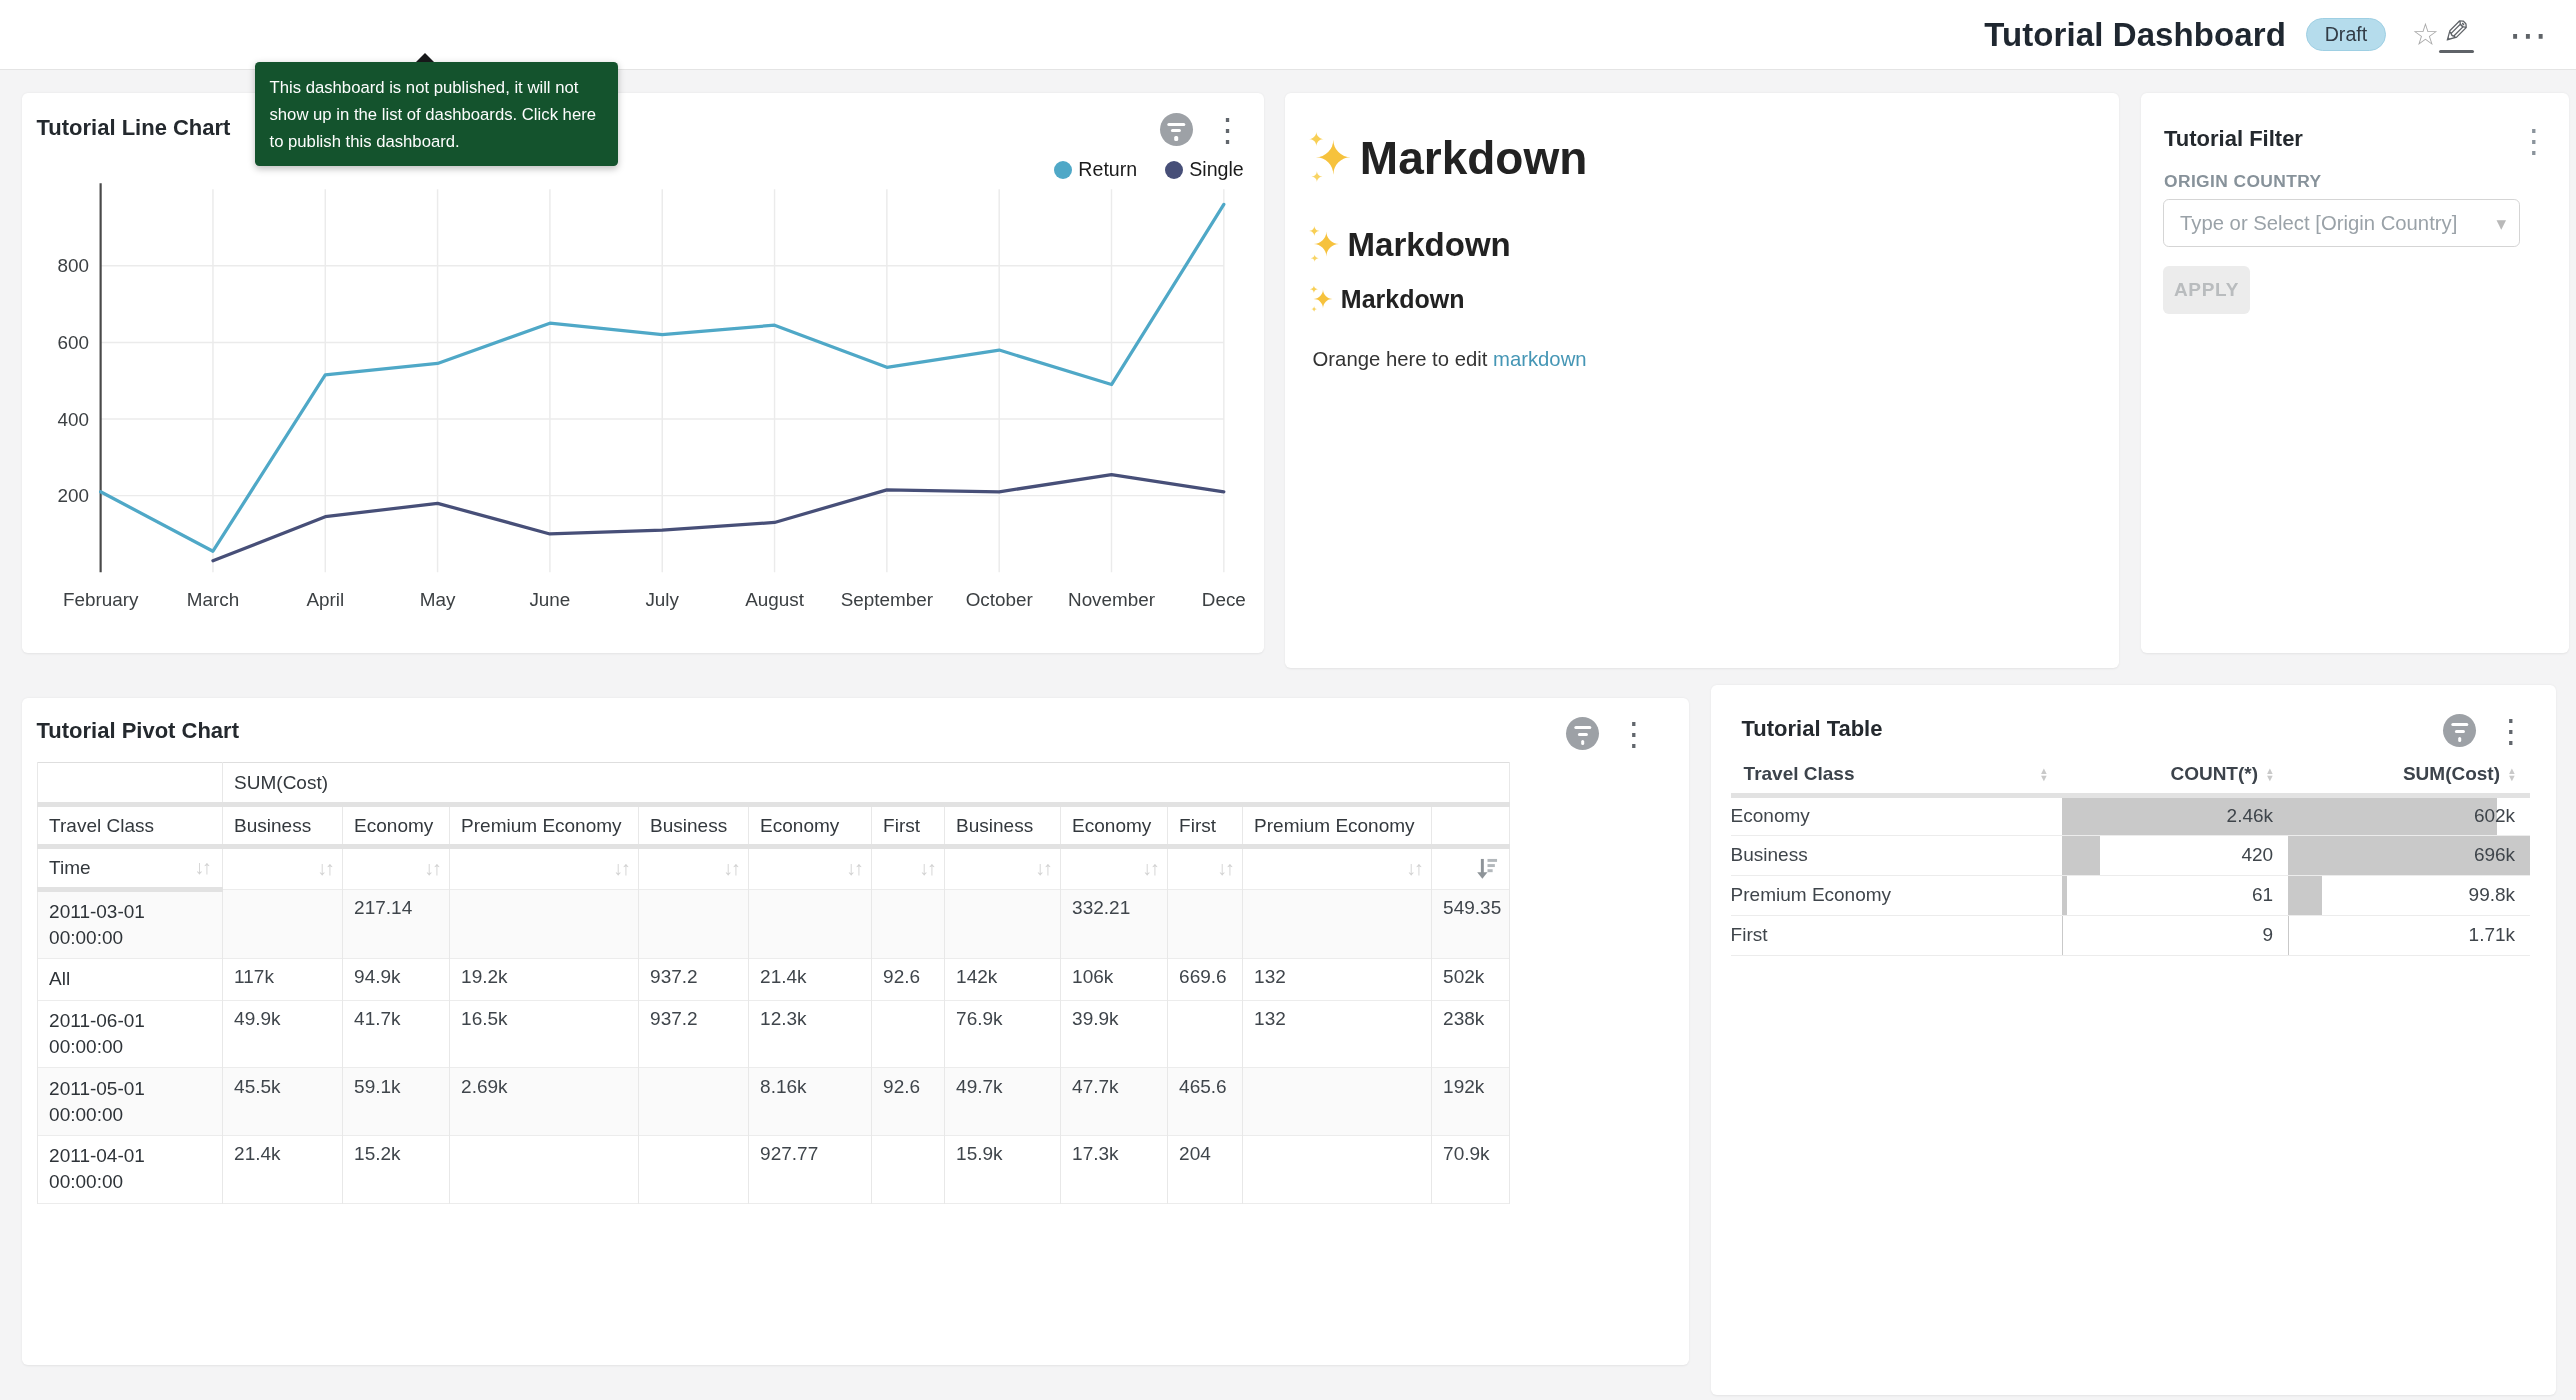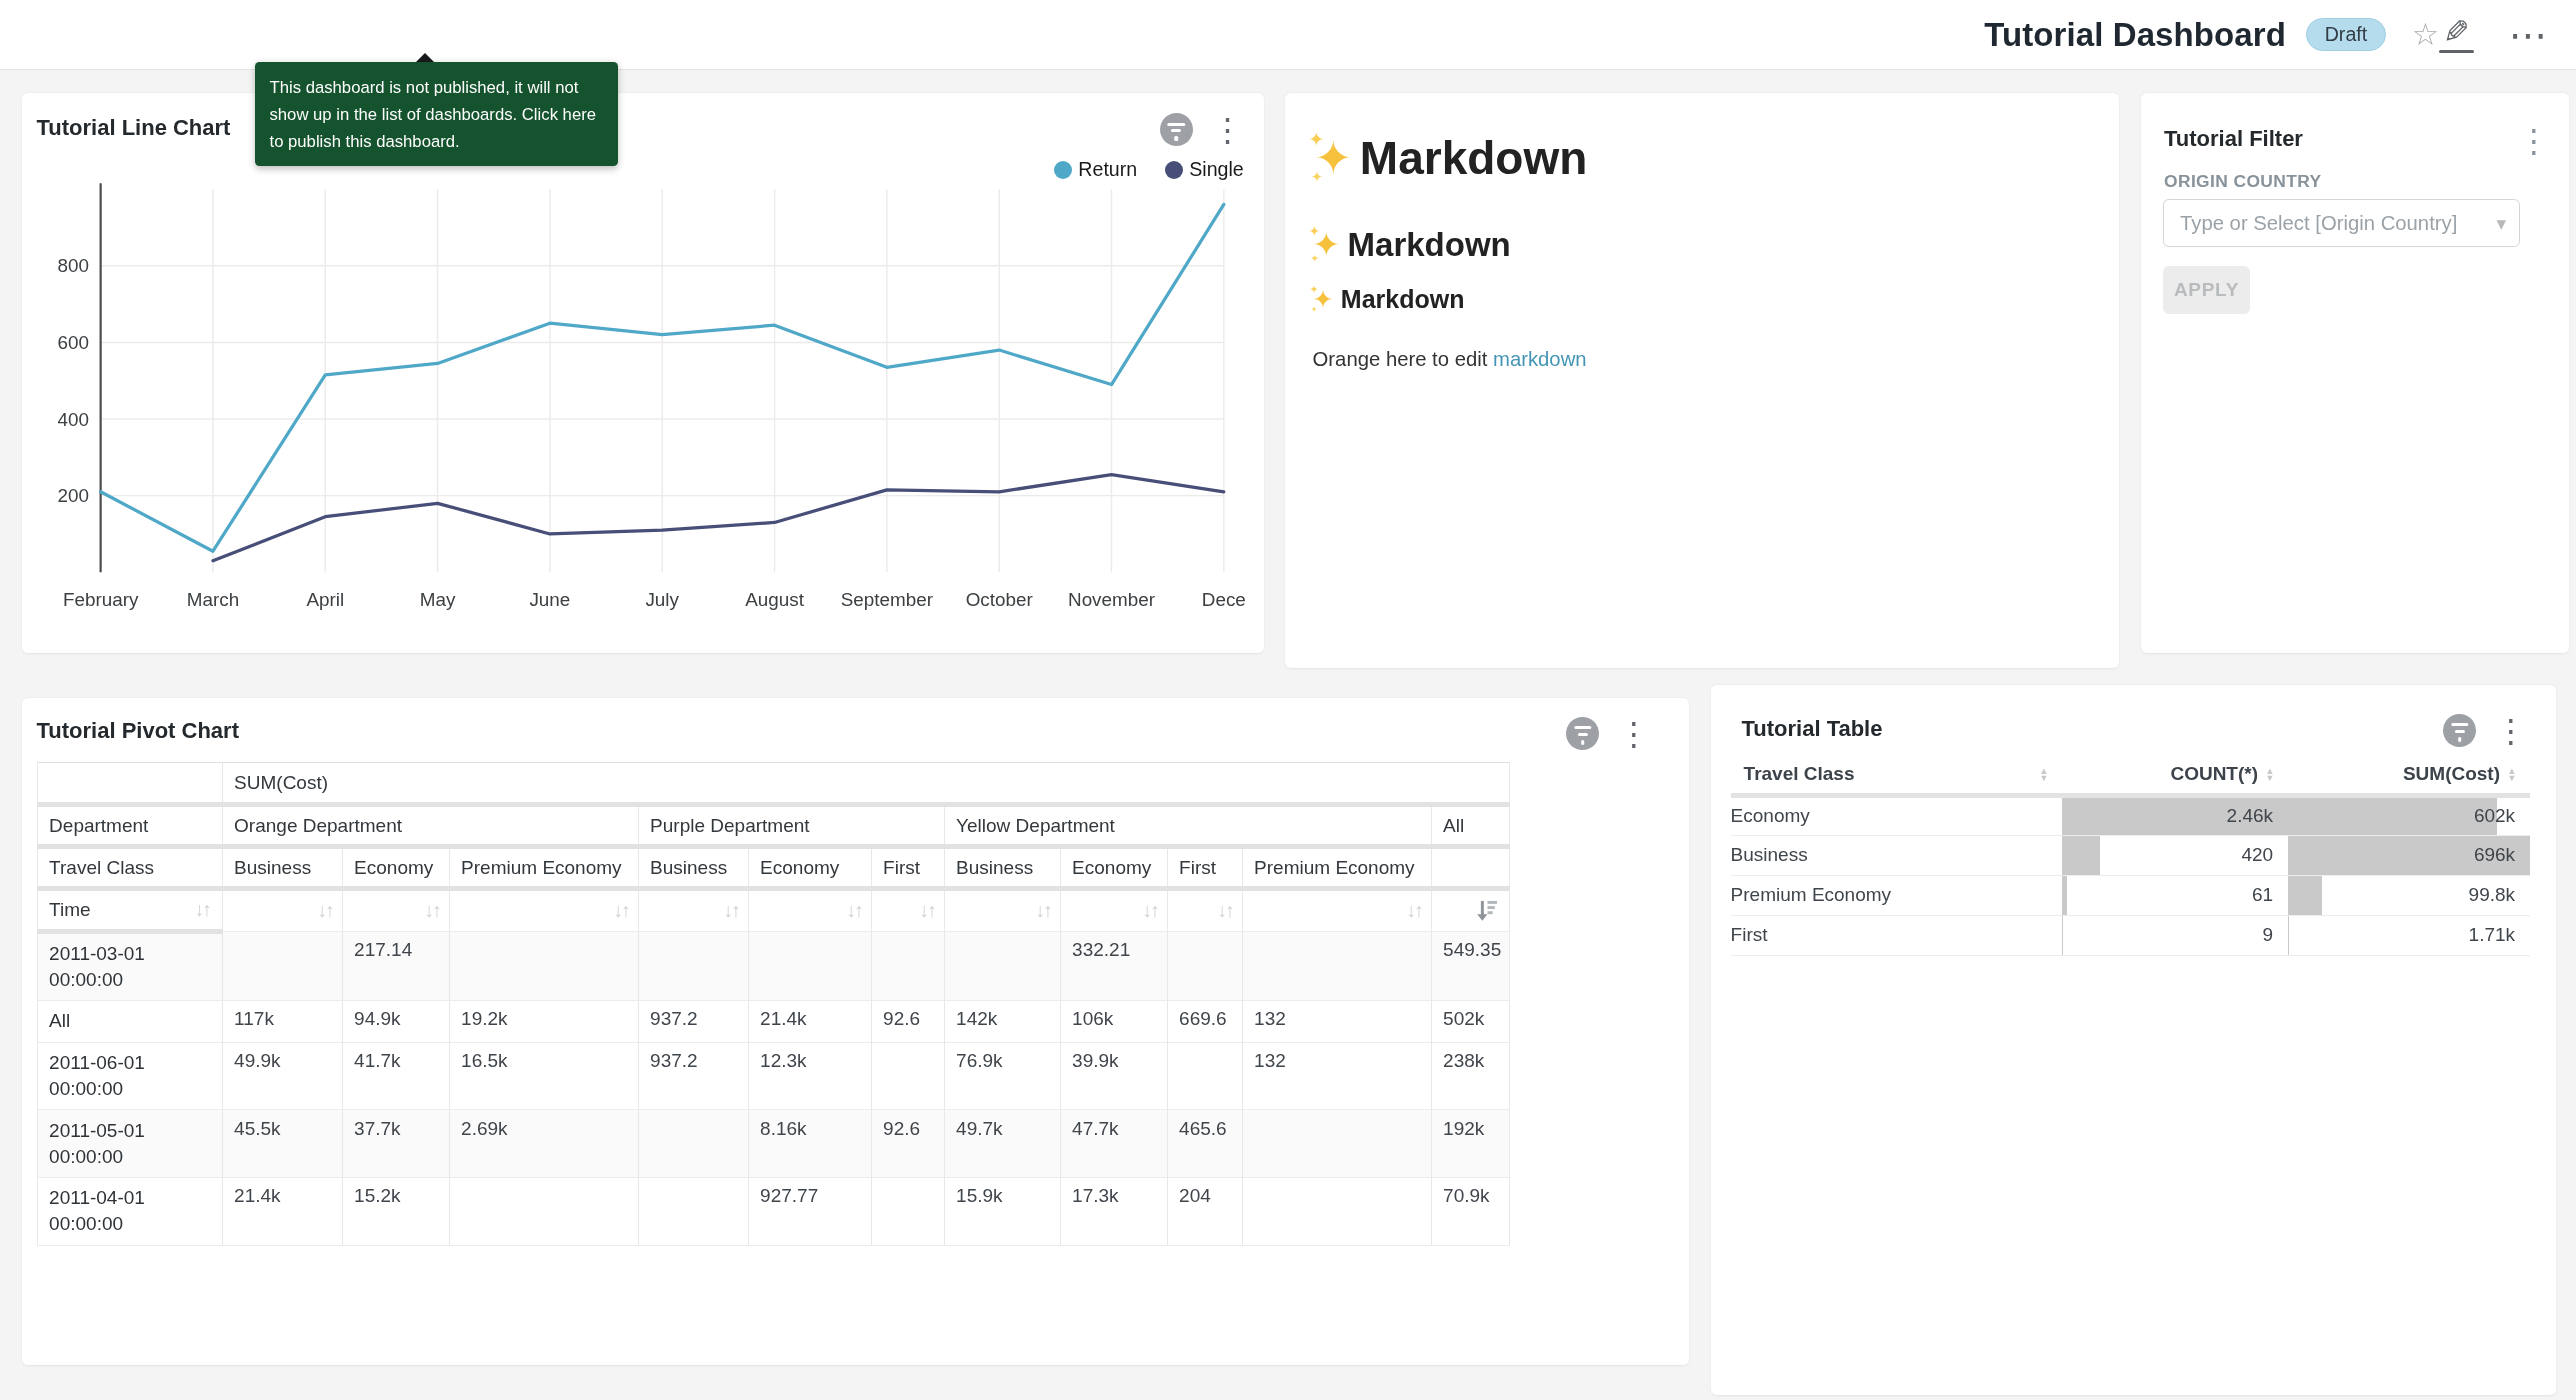--- a/index.html
+++ b/index.html
@@ -229,27 +229,20 @@
           <col style="width:75px">
           <col style="width:189px">
           <col style="width:78px">
       </colgroup>
       <tbody>
       <tr class="hrow">
         <th></th>
         <th colspan="11">SUM(Cost)</th>
       </tr>
       <tr class="hrow">
-        <th>Department</th>
-        <th colspan="3">Orange Department</th>
-        <th colspan="3">Purple Department</th>
-        <th colspan="4">Yellow Department</th>
-        <th>All</th>
-      </tr>
-      <tr class="hrow">
         <th>Travel Class</th>
         <th>Business</th>
         <th>Economy</th>
         <th>Premium Economy</th>
         <th>Business</th>
         <th>Economy</th>
         <th>First</th>
         <th>Business</th>
         <th>Economy</th>
         <th>First</th>
@@ -321,21 +314,21 @@
         <td></td>
         <td>76.9k</td>
         <td>39.9k</td>
         <td></td>
         <td>132</td>
         <td>238k</td>
       </tr>
       <tr class="drow stripe">
         <th>2011-05-01 00:00:00</th>
         <td>45.5k</td>
-        <td>37.7k</td>
+        <td>59.1k</td>
         <td>2.69k</td>
         <td></td>
         <td>8.16k</td>
         <td>92.6</td>
         <td>49.7k</td>
         <td>47.7k</td>
         <td>465.6</td>
         <td></td>
         <td>192k</td>
       </tr>

